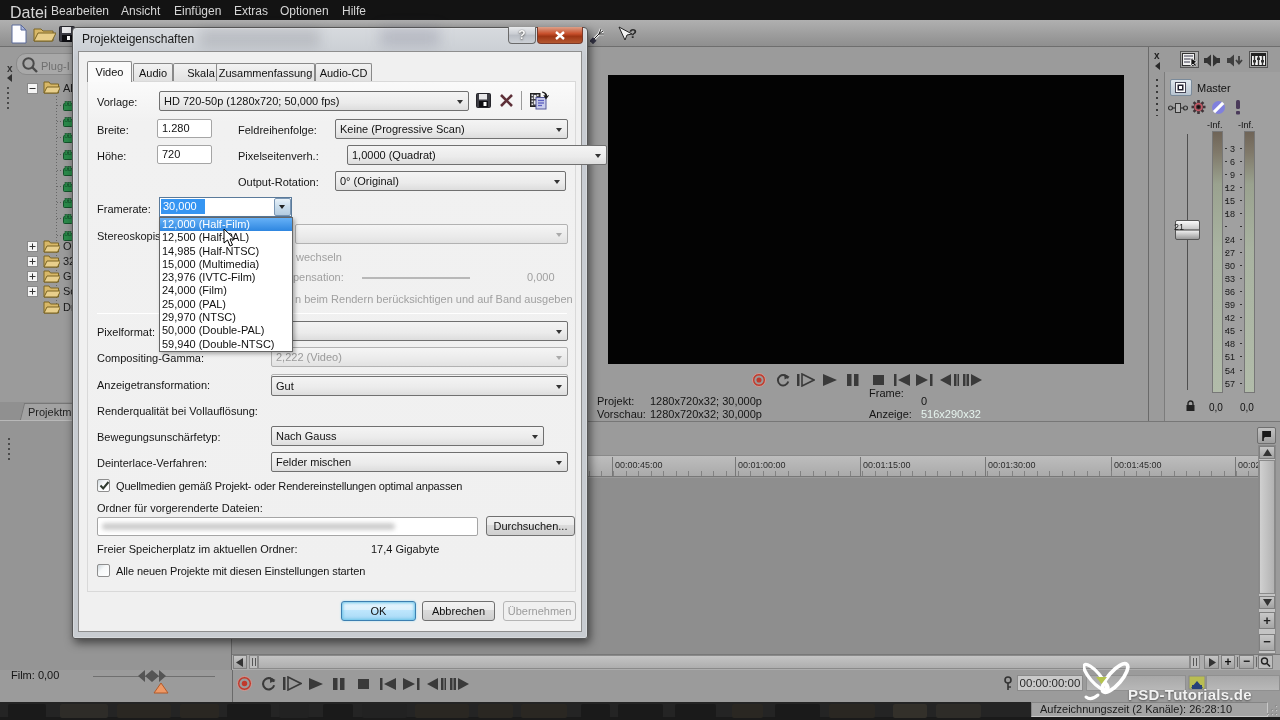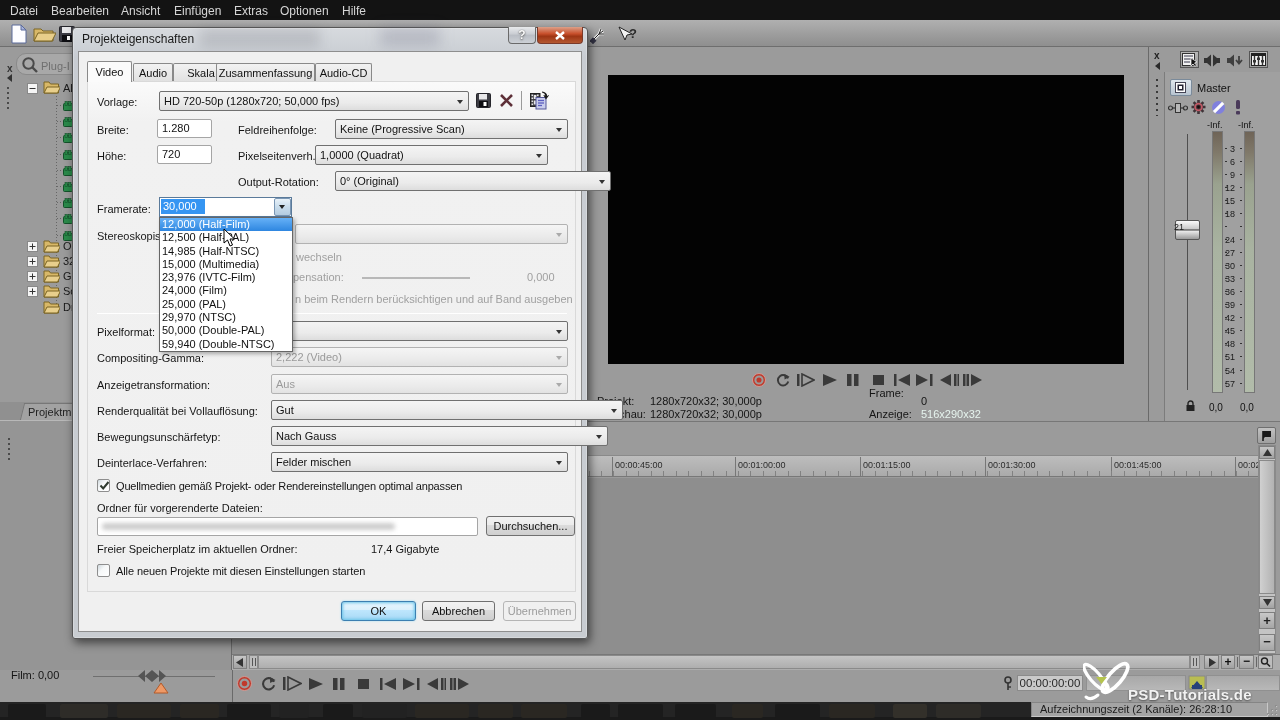--- a/index.html
+++ b/index.html
@@ -11,21 +11,21 @@
 .dcombo{position:absolute;height:20px;border:1px solid #b2b2b2;border-radius:2px;background:linear-gradient(180deg,#f5f5f5,#e9e9e9 70%,#e2e2e2);font-size:11px;color:#9a9a9a;line-height:18px;padding-left:4px;white-space:nowrap}
 .dcombo .arr{position:absolute;right:5px;top:8px;width:0;height:0;border-left:3.5px solid transparent;border-right:3.5px solid transparent;border-top:4px solid #aaa}
 .fld{position:absolute;height:19px;border:1px solid #a5a5a5;border-radius:2px;background:#fff;font-size:11px;color:#111;line-height:17px;padding-left:4px}
 .btn{position:absolute;height:20px;border:1px solid #707070;border-radius:3px;background:linear-gradient(180deg,#f2f2f2,#ebebeb 45%,#dbdbdb 46%,#cfcfcf);font-size:11px;color:#111;text-align:center;line-height:18px}
 .tick{position:absolute;font-size:9px;color:#222}
 .mnum{position:absolute;font-size:9px;color:#1a1a1a;width:14px;text-align:right}
 </style></head>
 <body>
 
 <div class="a" style="left:0;top:0;width:1280px;height:20px;background:#131313"></div>
-<div class="a" style="top:4px;left:10px;font-size:12px;color:#d6d6d6">Datei</div>
+<div class="a" style="top:4px;left:10px;font-size:16px;color:#d6d6d6">Datei</div>
 <div class="a" style="top:4px;left:51px;font-size:12px;color:#d6d6d6">Bearbeiten</div>
 <div class="a" style="top:4px;left:121px;font-size:12px;color:#d6d6d6">Ansicht</div>
 <div class="a" style="top:4px;left:174px;font-size:12px;color:#d6d6d6">Einfügen</div>
 <div class="a" style="top:4px;left:234px;font-size:12px;color:#d6d6d6">Extras</div>
 <div class="a" style="top:4px;left:280px;font-size:12px;color:#d6d6d6">Optionen</div>
 <div class="a" style="top:4px;left:342px;font-size:12px;color:#d6d6d6">Hilfe</div>
 
 <div class="a" style="left:0;top:20px;width:1280px;height:27px;background:linear-gradient(180deg,#b0b0b0,#989898 70%,#8f8f8f);border-bottom:1px solid #6e6e6e"></div>
 <svg class="a" style="left:10px;top:24px" width="18" height="20">
     <path d="M2 1 h9 l5 5 v13 h-14 z" fill="#fdfdff" stroke="#5a6a9a"></path>
@@ -562,23 +562,23 @@
     <line x1="8" y1="14.5" x2="12" y2="14.5" stroke="#5a5ec0" stroke-width="1.3"></line>
     <path d="M12 0.5 q5 0.5 5.2 4.5 l2.3 -1.2 l-3.6 4.6 l-2.6 -4.4 l2 0.6 q-0.4 -2.6 -3.3 -3.1 z" fill="#1a1a1a"></path>
   </svg>
 <div class="lbl" style="left:97px;top:124px">Breite:</div>
 <div class="fld" style="left:157px;top:119px;width:55px">1.280</div>
 <div class="lbl" style="left:97px;top:150px">Höhe:</div>
 <div class="fld" style="left:157px;top:145px;width:55px">720</div>
 <div class="lbl" style="left:238px;top:124px">Feldreihenfolge:</div>
 <div class="combo" style="left:335px;top:119px;width:233px">Keine (Progressive Scan)<span class="arr"></span></div>
 <div class="lbl" style="left:238px;top:150px">Pixelseitenverh.:</div>
-<div class="combo" style="left:315px;top:145px;width:233px">1,0000 (Quadrat)<span class="arr"></span></div>
+<div class="combo" style="left:347px;top:145px;width:260px">1,0000 (Quadrat)<span class="arr"></span></div>
 <div class="lbl" style="left:238px;top:176px">Output-Rotation:</div>
-<div class="combo" style="left:335px;top:171px;width:276px">0° (Original)<span class="arr"></span></div>
+<div class="combo" style="left:335px;top:171px;width:231px">0° (Original)<span class="arr"></span></div>
 <div class="lbl" style="left:97px;top:203px">Framerate:</div>
 <div class="a" style="left:159px;top:197px;width:133px;height:20px;border:1px solid #5a7a9a;background:#fff"></div>
 <div class="a" style="left:161px;top:199px;width:44px;height:15px;background:#3595f2;font-size:11px;color:#fff;line-height:15px;padding-left:2px">30,000</div>
 <div class="a" style="left:274px;top:198px;width:17px;height:18px;border:1px solid #7a96b4;border-radius:2px;background:linear-gradient(180deg,#e8f1f8,#c8dcEC 50%,#b4cce0)"></div>
 <div class="a" style="left:279px;top:205px;width:0;height:0;border-left:3.5px solid transparent;border-right:3.5px solid transparent;border-top:4.5px solid #222"></div>
 <div class="glbl" style="left:97px;top:230px;color:#1a1a1a">Stereoskopis</div>
 <div class="dcombo" style="left:295px;top:224px;width:273px">
     <span class="arr"></span>
   </div>
 <div class="glbl" style="left:296px;top:251px">wechseln</div>
@@ -589,23 +589,23 @@
 <div class="a" style="left:97px;top:313px;width:470px;height:1px;background:#cdcdcd;border-bottom:1px solid #fff"></div>
 <div class="lbl" style="left:97px;top:326px">Pixelformat:</div>
 <div class="combo" style="left:271px;top:321px;width:297px">
     <span class="arr"></span>
   </div>
 <div class="lbl" style="left:97px;top:352px">Compositing-Gamma:</div>
 <div class="dcombo" style="left:271px;top:347px;width:297px">2,222 (Video)<span class="arr"></span></div>
 <div class="lbl" style="left:97px;top:379px">Anzeigetransformation:</div>
 <div class="dcombo" style="left:271px;top:374px;width:297px">Aus<span class="arr"></span></div>
 <div class="lbl" style="left:97px;top:405px">Renderqualität bei Vollauflösung:</div>
-<div class="combo" style="left:271px;top:400px;width:352px">Gut<span class="arr"></span></div>
+<div class="combo" style="left:271px;top:376px;width:297px">Gut<span class="arr"></span></div>
 <div class="lbl" style="left:97px;top:431px">Bewegungsunschärfetyp:</div>
-<div class="combo" style="left:271px;top:426px;width:337px">Nach Gauss<span class="arr"></span></div>
+<div class="combo" style="left:271px;top:426px;width:273px">Nach Gauss<span class="arr"></span></div>
 <div class="lbl" style="left:97px;top:457px">Deinterlace-Verfahren:</div>
 <div class="combo" style="left:271px;top:452px;width:297px">Felder mischen<span class="arr"></span></div>
 <div class="a" style="left:97px;top:479px;width:13px;height:13px;border:1px solid #8e8e8e;border-radius:2px;background:linear-gradient(135deg,#cfd8dd,#f6f8f9 40%,#fff)"></div>
 <svg class="a" style="left:99px;top:480px" width="11" height="11">
     <path d="M1.5 5.5 L4.2 8.5 L9.5 2" fill="none" stroke="#2f3a2f" stroke-width="2"></path>
   </svg>
 <div class="lbl" style="left:116px;top:480px;letter-spacing:-0.18px">Quellmedien gemäß Projekt- oder Rendereinstellungen optimal anpassen</div>
 <div class="lbl" style="left:97px;top:502px">Ordner für vorgerenderte Dateien:</div>
 <div class="fld" style="left:97px;top:517px;width:381px"></div>
 <div class="a" style="left:102px;top:523px;width:293px;height:7px;background:#cdcdcd;filter:blur(2px);border-radius:4px"></div>

